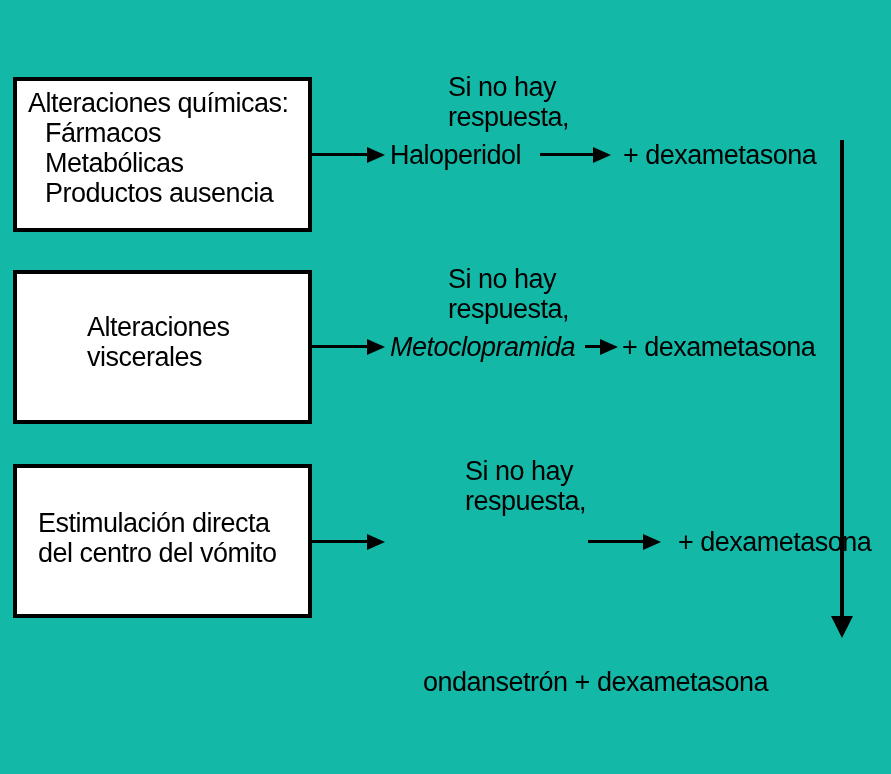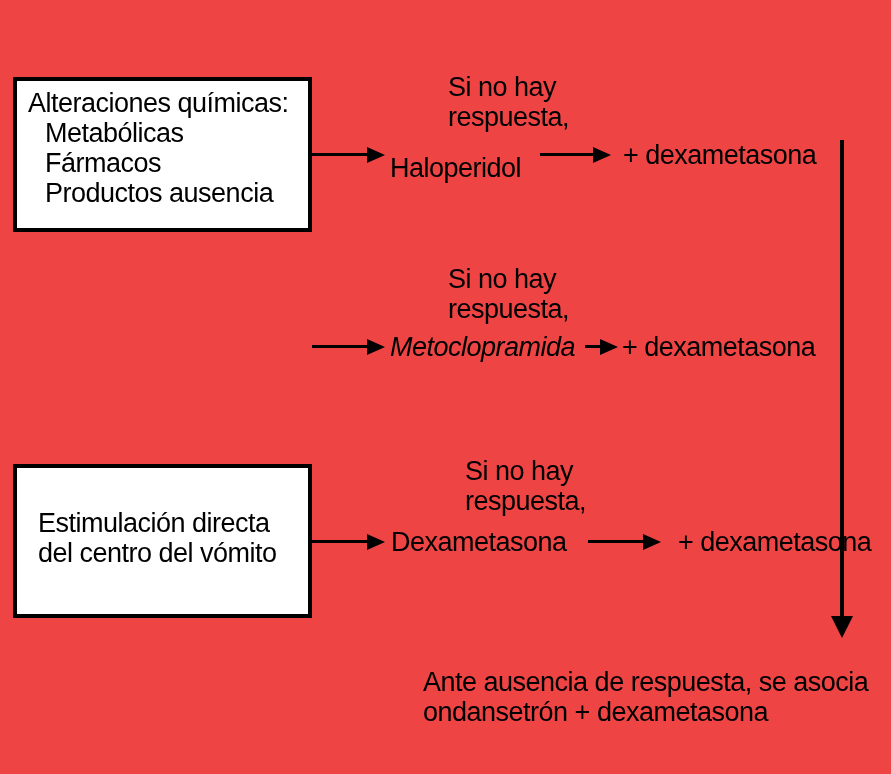--- a/index.html
+++ b/index.html
@@ -4,21 +4,21 @@
 <style>
   html, body {
     margin: 0;
     padding: 0;
     background: #ffffff;
   }
   .figure {
     position: relative;
     width: 891px;
     height: 774px;
-    background: #ef4444;
+    background: #14b8a6;
     overflow: hidden;
     font-family: "Liberation Sans", "DejaVu Sans", sans-serif;
     font-size: 27px;
     line-height: 30px;
     letter-spacing: -0.5px;
     color: #000000;
   }
 
   
   .box {
@@ -63,21 +63,21 @@
   #r2-line-b { left: 585px; top: 345px; width: 15px; }
   #r2-head-b { left: 600px; top: 339px; }
   
   #r3-line-a { left: 312px; top: 540px; width: 55px; }
   #r3-head-a { left: 367px; top: 534px; }
   #r3-line-b { left: 588px; top: 540px; width: 55px; }
   #r3-head-b { left: 643px; top: 534px; }
 
   
   .lbl { position: absolute; white-space: nowrap; }
-  #r1-drug { left: 390px; top: 140px; margin-top: 13px; }
+  #r1-drug { left: 390px; top: 140px; }
   #r2-drug { left: 390px; top: 332px; font-style: italic; }
   #r3-drug { left: 391px; top: 527px; }
   #r1-esc  { left: 623px; top: 140px; }
   #r2-esc  { left: 622px; top: 332px; }
   #r3-esc  { left: 678px; top: 527px; }
 
   .cond {
     position: absolute;
     width: 200px;
     white-space: nowrap;
@@ -114,26 +114,32 @@
   }
 </style>
 </head>
 <body>
 
 <div class="figure">
 
   <div class="box" id="box1">
     <div class="box-text">
       <div>Alteraciones químicas:</div>
+      <div class="indent">Fármacos</div>
       <div class="indent">Metabólicas</div>
-      <div class="indent">Fármacos</div>
       <div class="indent">Productos ausencia</div>
     </div>
   </div>
 
+  <div class="box" id="box2">
+    <div class="box-text">
+      <div>Alteraciones</div>
+      <div>viscerales</div>
+    </div>
+  </div>
 
   <div class="box" id="box3">
     <div class="box-text">
       <div>Estimulación directa</div>
       <div>del centro del vómito</div>
     </div>
   </div>
 
   <div class="hline" id="r1-line-a"></div>
   <div class="tri-right" id="r1-head-a"></div>
@@ -152,30 +158,28 @@
   <div class="cond" id="r2-cond">
     <div>Si no hay</div>
     <div>respuesta,</div>
   </div>
   <div class="hline" id="r2-line-b"></div>
   <div class="tri-right" id="r2-head-b"></div>
   <div class="lbl" id="r2-esc">+ dexametasona</div>
 
   <div class="hline" id="r3-line-a"></div>
   <div class="tri-right" id="r3-head-a"></div>
-  <div class="lbl" id="r3-drug">Dexametasona</div>
   <div class="cond" id="r3-cond">
     <div>Si no hay</div>
     <div>respuesta,</div>
   </div>
   <div class="hline" id="r3-line-b"></div>
   <div class="tri-right" id="r3-head-b"></div>
   <div class="lbl" id="r3-esc">+ dexametasona</div>
 
   <div id="vline"></div>
   <div id="vhead"></div>
 
   <div id="footer">
-    <div>Ante ausencia de respuesta, se asocia</div>
     <div>ondansetrón + dexametasona</div>
   </div>
 
 </div>
 
 </body></html>

